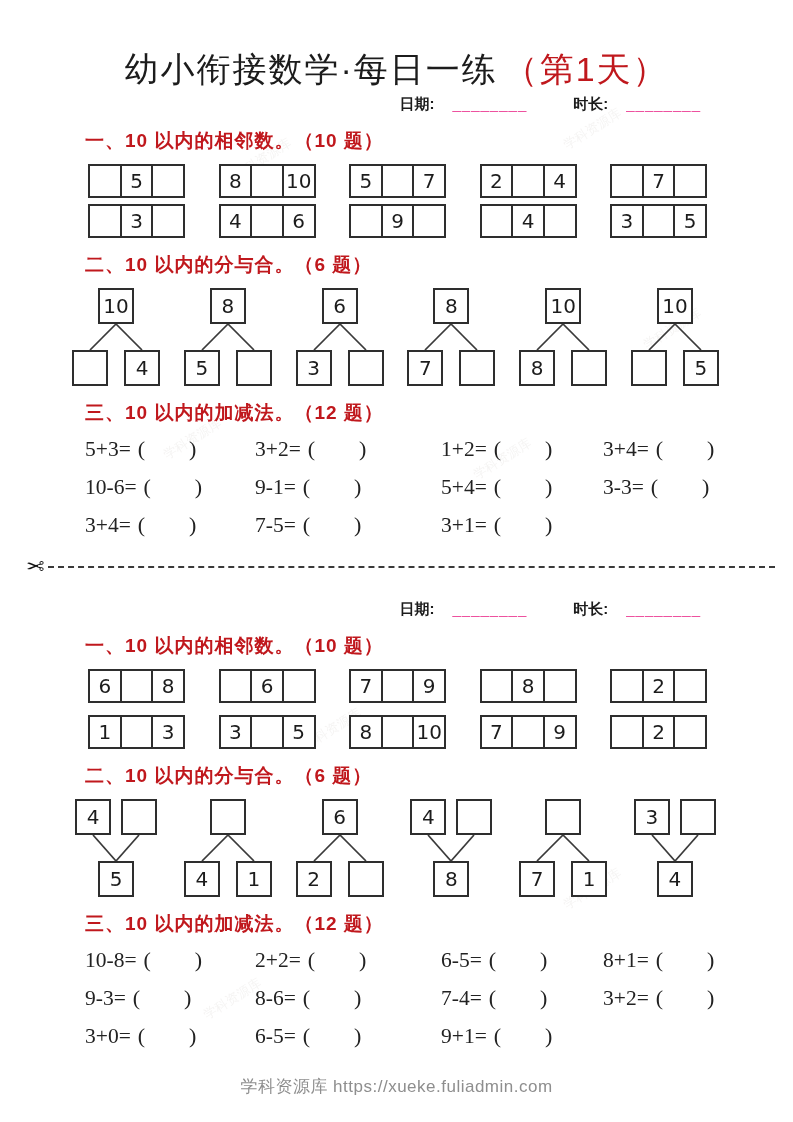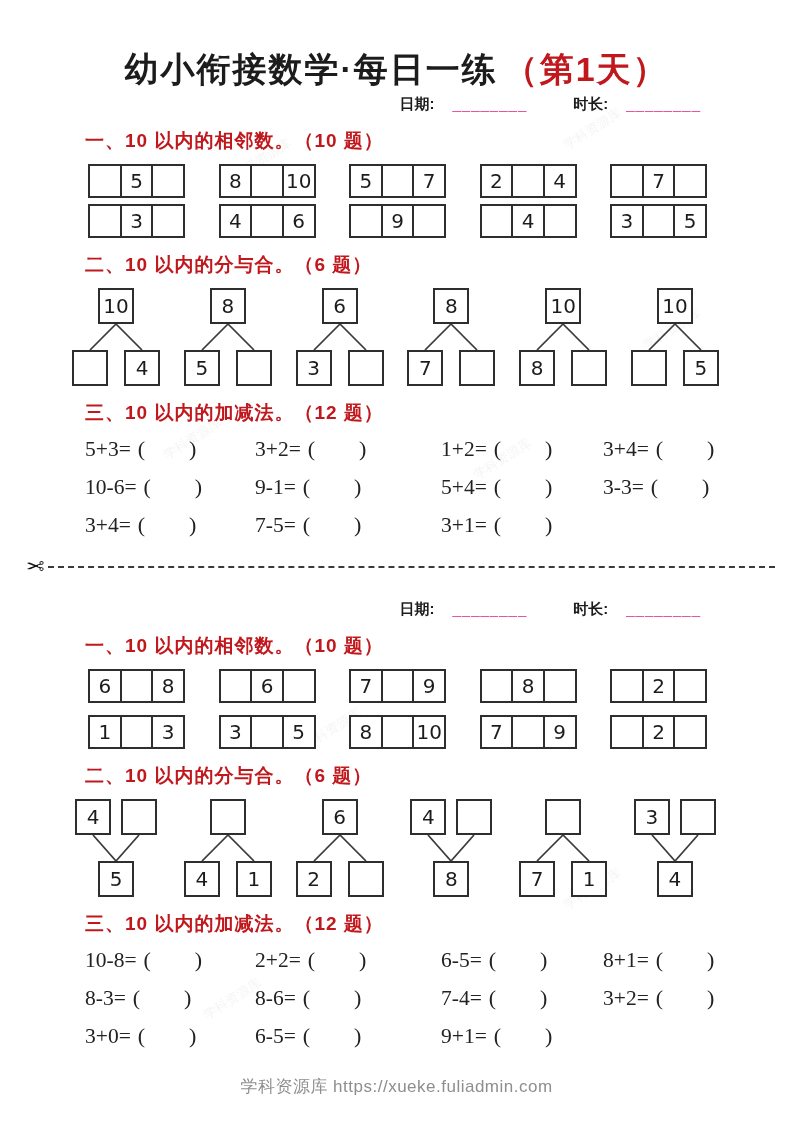--- a/index.html
+++ b/index.html
@@ -1,21 +1,21 @@
 <!DOCTYPE html>
 <html><head>
 <meta charset="utf-8">
 <style>
   html,body{margin:0;padding:0;background:#e8e8e8;}
   .sheet{position:relative;width:793px;height:1122px;margin:0 auto;background:#ffffff;
          font-family:"Liberation Sans",sans-serif;color:#1c1c1c;overflow:hidden;}
   .day{position:relative;}
   .day1{padding-top:50px;}
   .day2{padding-top:6px;}
-  .title{text-align:center;font-size:34px;font-weight:700;letter-spacing:2px;line-height:1.15;}
+  .title{text-align:center;font-size:34px;font-weight:400;letter-spacing:2px;line-height:1.15;}
   .title .tag{color:var(--red);margin-left:6px;}
   .dateline{display:flex;justify-content:flex-end;align-items:baseline;gap:46px;
             padding-right:92px;margin-top:6px;font-size:15px;font-weight:bold;}
   .dateline .pair{display:flex;align-items:baseline;gap:18px;}
   .uline{font-weight:normal;letter-spacing:1px;color:#ec4899;}
   .sec-h{margin:14px 0 10px 85px;color:var(--red);font-size:19px;font-weight:bold;letter-spacing:1px;}
   
   .stripgrid{display:grid;grid-template-columns:repeat(5,97px);justify-content:space-between;
              row-gap:6px;margin:0 86px 0 88px;}
   .stripgrid.g2{row-gap:12px;}
@@ -380,21 +380,21 @@
           </div>
       </div>
     </div>
 
     <div class="sec-h">三、10 以内的加减法。（12 题）</div>
     <div class="probgrid">
       <span class="prob"><span>10-8=</span><span class="blank">(&nbsp;&nbsp;&nbsp;&nbsp;&nbsp;&nbsp;&nbsp;&nbsp;)</span></span>
       <span class="prob"><span>2+2=</span><span class="blank">(&nbsp;&nbsp;&nbsp;&nbsp;&nbsp;&nbsp;&nbsp;&nbsp;)</span></span>
       <span class="prob"><span>6-5=</span><span class="blank">(&nbsp;&nbsp;&nbsp;&nbsp;&nbsp;&nbsp;&nbsp;&nbsp;)</span></span>
       <span class="prob"><span>8+1=</span><span class="blank">(&nbsp;&nbsp;&nbsp;&nbsp;&nbsp;&nbsp;&nbsp;&nbsp;)</span></span>
-      <span class="prob"><span>8-3=</span><span class="blank">(&nbsp;&nbsp;&nbsp;&nbsp;&nbsp;&nbsp;&nbsp;&nbsp;)</span></span>
+      <span class="prob"><span>9-3=</span><span class="blank">(&nbsp;&nbsp;&nbsp;&nbsp;&nbsp;&nbsp;&nbsp;&nbsp;)</span></span>
       <span class="prob"><span>8-6=</span><span class="blank">(&nbsp;&nbsp;&nbsp;&nbsp;&nbsp;&nbsp;&nbsp;&nbsp;)</span></span>
       <span class="prob"><span>7-4=</span><span class="blank">(&nbsp;&nbsp;&nbsp;&nbsp;&nbsp;&nbsp;&nbsp;&nbsp;)</span></span>
       <span class="prob"><span>3+2=</span><span class="blank">(&nbsp;&nbsp;&nbsp;&nbsp;&nbsp;&nbsp;&nbsp;&nbsp;)</span></span>
       <span class="prob"><span>3+0=</span><span class="blank">(&nbsp;&nbsp;&nbsp;&nbsp;&nbsp;&nbsp;&nbsp;&nbsp;)</span></span>
       <span class="prob"><span>6-5=</span><span class="blank">(&nbsp;&nbsp;&nbsp;&nbsp;&nbsp;&nbsp;&nbsp;&nbsp;)</span></span>
       <span class="prob"><span>9+1=</span><span class="blank">(&nbsp;&nbsp;&nbsp;&nbsp;&nbsp;&nbsp;&nbsp;&nbsp;)</span></span>
     </div>
   </div>
 
   <div class="footer">学科资源库 https://xueke.fuliadmin.com</div>

